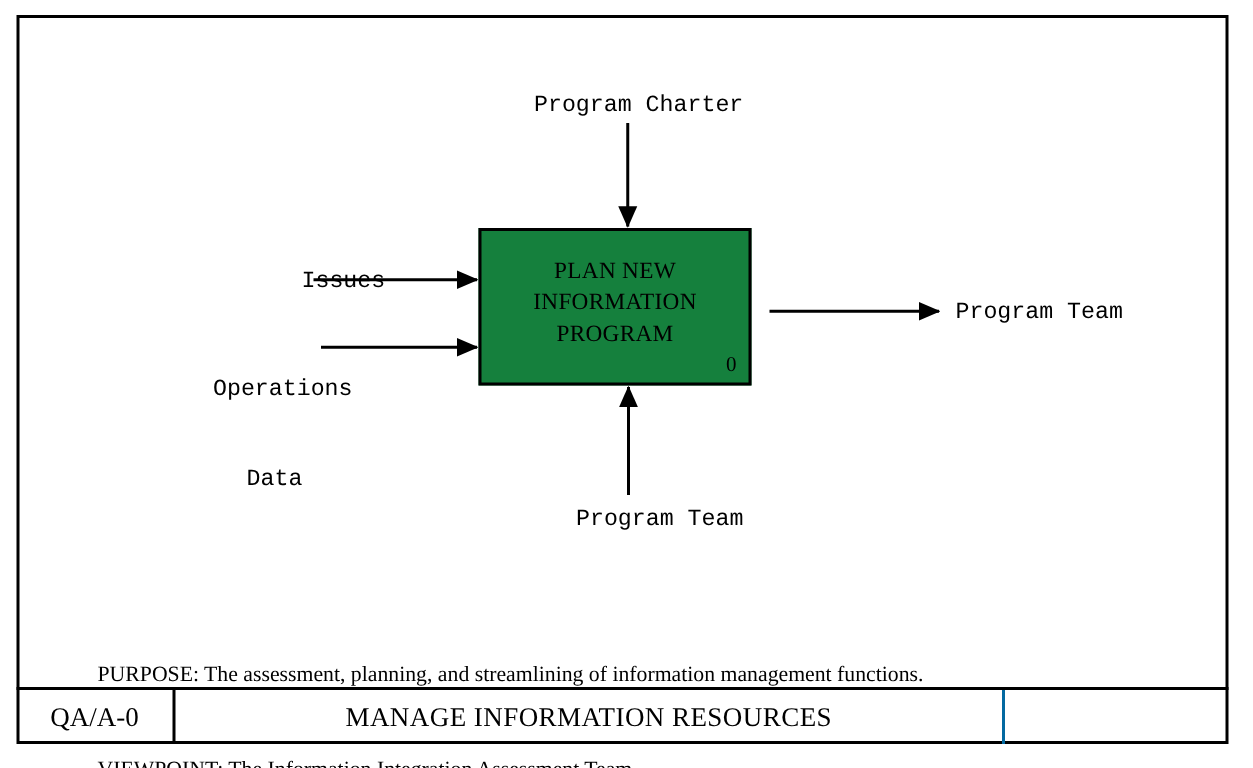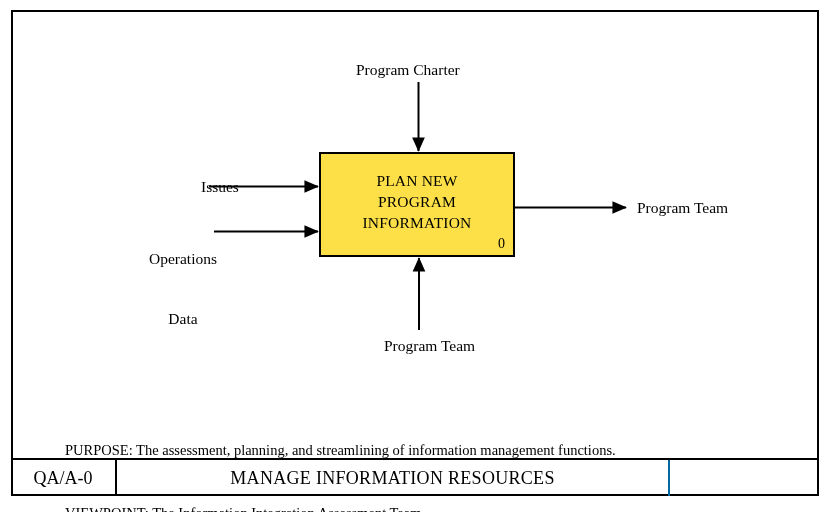--- a/index.html
+++ b/index.html
@@ -42,25 +42,25 @@
     width: 835px;
     height: 512px;
     pointer-events: none;
   }
 
   
   .activity-box {
     position: absolute;
     left: 319px;
     top: 152px;
-    width: 196px;
+    width: 182px;
     height: 105px;
     border: 2px solid #000;
     box-sizing: border-box;
-    background: #fde047;
+    background: #15803d;
   }
   .activity-title {
     position: absolute;
     left: 0;
     top: 16px;
     width: 100%;
     text-align: center;
     font-size: 15.5px;
     line-height: 21px;
     letter-spacing: 0.2px;
@@ -71,20 +71,21 @@
     bottom: 3px;
     font-size: 14px;
   }
 
   
   .lbl {
     position: absolute;
     font-size: 15.5px;
     line-height: 20px;
     white-space: pre;
+    font-family: Liberation Mono, monospace;
   }
   .lbl-charter  { left: 356px; top: 60px; }
   .lbl-issues   { left: 158px; top: 177px; margin-left: 43px; }
   .lbl-opsdata  { left: 130px; top: 209px; text-align: center; width: 82px; margin-left: 12px; }
   .lbl-plan     { left: 637px; top: 198px; }
   .lbl-team     { left: 357px; top: 336px; margin-left: 27px; }
 
   
   .notes {
     position: absolute;
@@ -163,22 +164,22 @@
     </g>
 
     <g>
       <line x1="419" y1="330" x2="419" y2="258" stroke="#000" stroke-width="2" marker-end="url(#ah)"></line>
     </g>
   </svg>
 
   <div class="activity-box">
     <div class="activity-title">
       <div>PLAN NEW</div>
+      <div>INFORMATION</div>
       <div>PROGRAM</div>
-      <div>INFORMATION</div>
     </div>
     <div class="activity-node">0</div>
   </div>
 
   <div class="lbl lbl-charter">Program Charter</div>
 
   <div class="lbl lbl-issues">Issues</div>
 
   <div class="lbl lbl-opsdata">
     <div>Operations</div>

